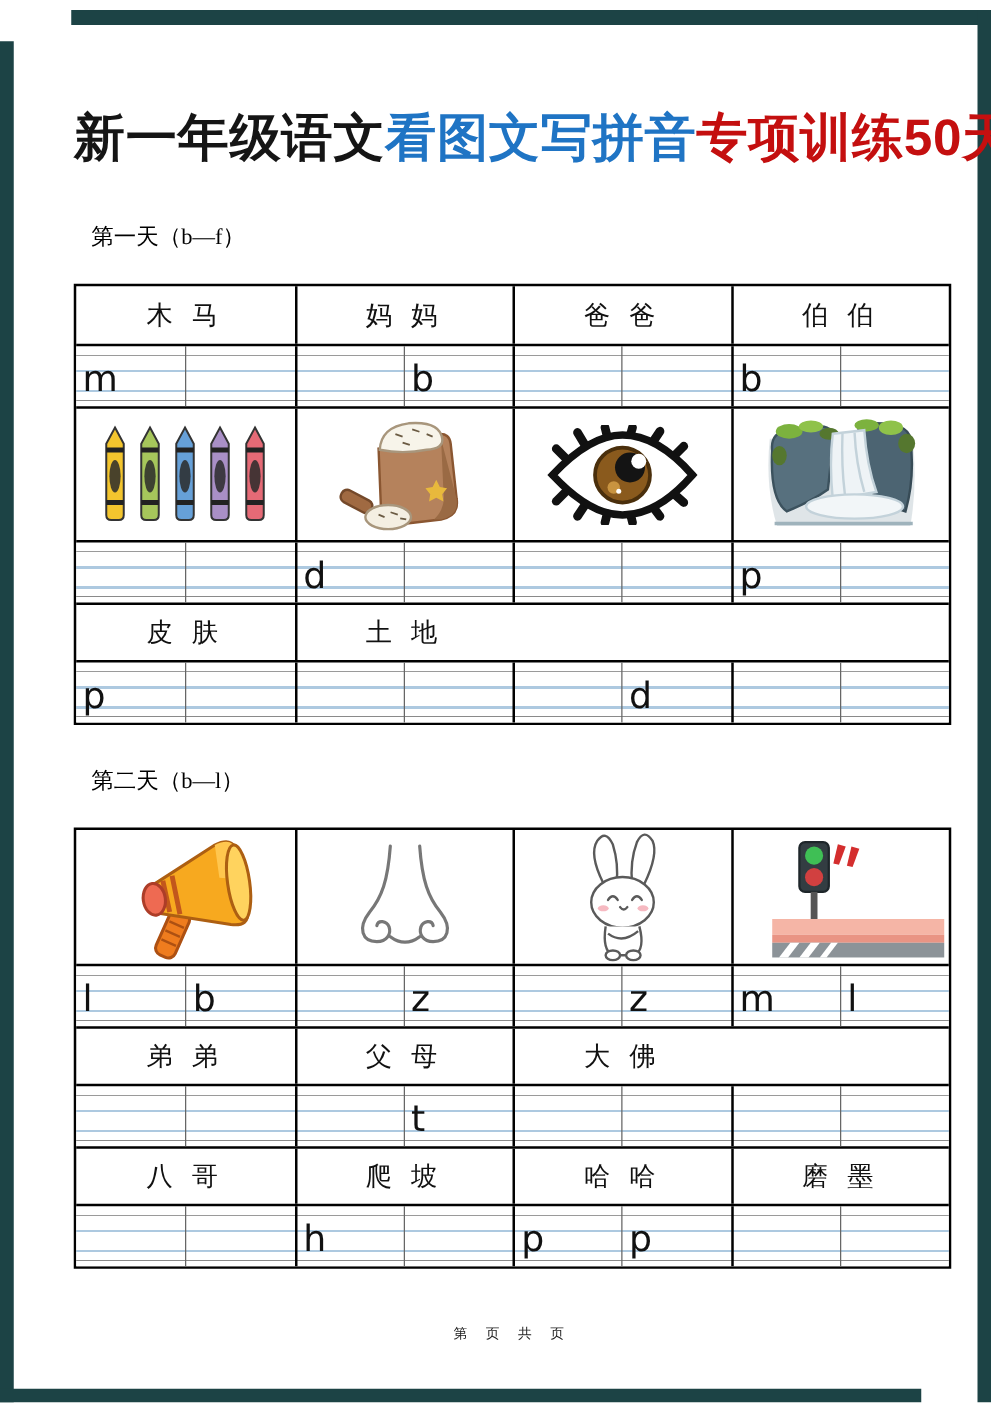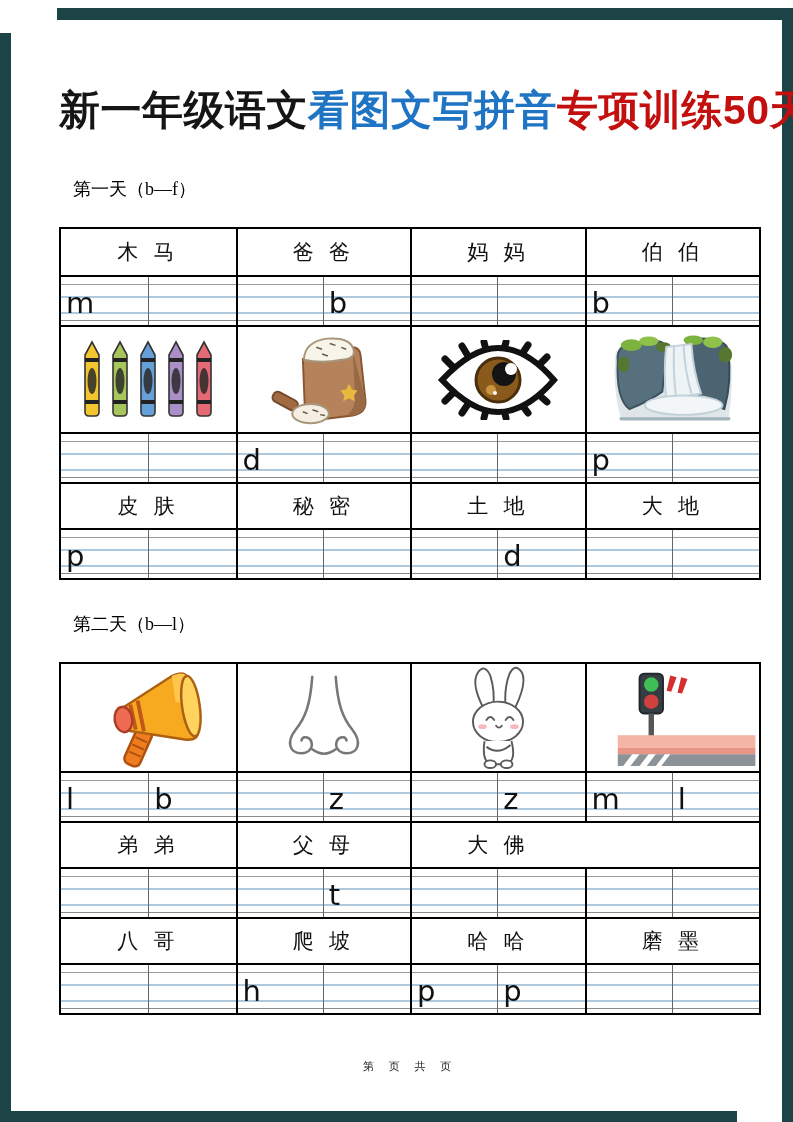--- a/index.html
+++ b/index.html
@@ -70,22 +70,22 @@
 <div class="frame bottom"></div>
 
 <main>
   <h1 id="title"><span style="color: rgb(21, 21, 21);">新一年级语文</span><span style="color: rgb(31, 116, 196);">看图文写拼音</span><span style="color: rgb(196, 15, 15);">专项训练50天</span></h1>
 
   <section class="sec1">
     <h2>第一天（b—f）</h2>
     <div class="wtable" id="table1">
         <div class="row words">
           <div class="cell">木 马</div>
+          <div class="cell">妈 妈</div>
           <div class="cell">爸 爸</div>
-          <div class="cell">妈 妈</div>
           <div class="cell">伯 伯</div>
         </div>
         <div class="row writing">
           <div class="wc">
             <span class="letter">m</span>
           </div>
           <div class="wc"></div>
           <div class="wc"></div>
           <div class="wc">
             <span class="letter">b</span>
@@ -200,23 +200,21 @@
           <div class="wc"></div>
           <div class="wc"></div>
           <div class="wc"></div>
           <div class="wc">
             <span class="letter">p</span>
           </div>
           <div class="wc"></div>
         </div>
         <div class="row words">
           <div class="cell">皮 肤</div>
-          <div class="cell">秘 密</div>
           <div class="cell">土 地</div>
-          <div class="cell">大 地</div>
         </div>
         <div class="row writing">
           <div class="wc">
             <span class="letter">p</span>
           </div>
           <div class="wc"></div>
           <div class="wc"></div>
           <div class="wc"></div>
           <div class="wc"></div>
           <div class="wc">

